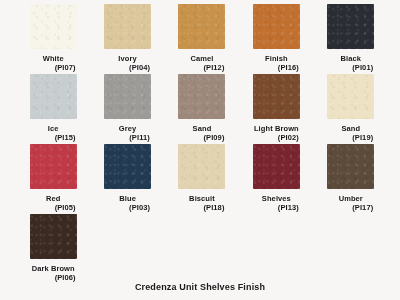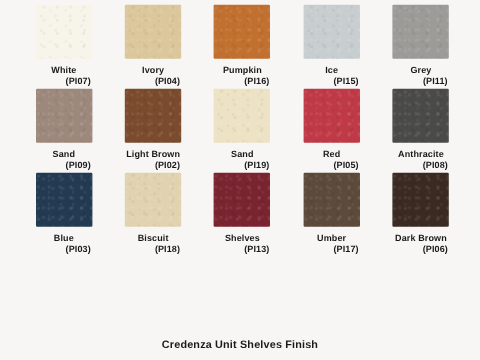--- a/index.html
+++ b/index.html
@@ -95,23 +95,33 @@
         <div class="swatch-chip" style="background: rgb(247, 245, 234);"></div>
         <div class="swatch-name">White</div>
         <div class="swatch-code">(PI07)</div>
       </div>
       <div class="swatch-cell">
         <div class="swatch-chip" style="background: rgb(220, 199, 156);"></div>
         <div class="swatch-name">Ivory</div>
         <div class="swatch-code">(PI04)</div>
       </div>
       <div class="swatch-cell">
+        <div class="swatch-chip" style="background: rgb(200, 146, 74);"></div>
+        <div class="swatch-name">Camel</div>
+        <div class="swatch-code">(PI12)</div>
+      </div>
+      <div class="swatch-cell">
         <div class="swatch-chip" style="background: rgb(193, 112, 47);"></div>
-        <div class="swatch-name">Pumpkin</div>
+        <div class="swatch-name">Finish</div>
         <div class="swatch-code">(PI16)</div>
+      </div>
+      <div class="swatch-cell">
+        <div class="swatch-chip" style="background: rgb(42, 46, 52);"></div>
+        <div class="swatch-name">Black</div>
+        <div class="swatch-code">(PI01)</div>
       </div>
       <div class="swatch-cell">
         <div class="swatch-chip" style="background: rgb(200, 206, 208);"></div>
         <div class="swatch-name">Ice</div>
         <div class="swatch-code">(PI15)</div>
       </div>
       <div class="swatch-cell">
         <div class="swatch-chip" style="background: rgb(156, 155, 152);"></div>
         <div class="swatch-name">Grey</div>
         <div class="swatch-code">(PI11)</div>
@@ -130,25 +140,20 @@
         <div class="swatch-chip" style="background: rgb(237, 226, 196);"></div>
         <div class="swatch-name">Sand</div>
         <div class="swatch-code">(PI19)</div>
       </div>
       <div class="swatch-cell">
         <div class="swatch-chip" style="background: rgb(191, 58, 70);"></div>
         <div class="swatch-name">Red</div>
         <div class="swatch-code">(PI05)</div>
       </div>
       <div class="swatch-cell">
-        <div class="swatch-chip" style="background: rgb(74, 74, 72);"></div>
-        <div class="swatch-name">Anthracite</div>
-        <div class="swatch-code">(PI08)</div>
-      </div>
-      <div class="swatch-cell">
         <div class="swatch-chip" style="background: rgb(35, 59, 82);"></div>
         <div class="swatch-name">Blue</div>
         <div class="swatch-code">(PI03)</div>
       </div>
       <div class="swatch-cell">
         <div class="swatch-chip" style="background: rgb(226, 211, 176);"></div>
         <div class="swatch-name">Biscuit</div>
         <div class="swatch-code">(PI18)</div>
       </div>
       <div class="swatch-cell">

